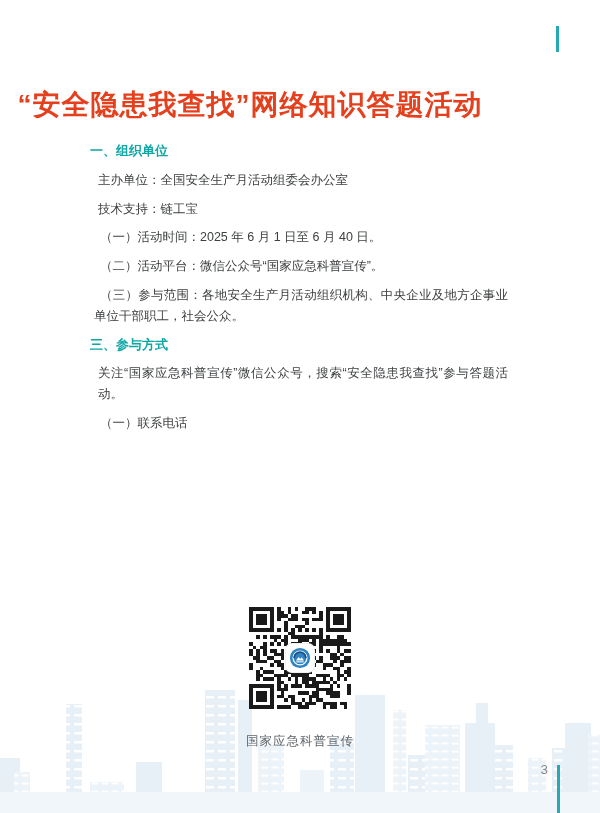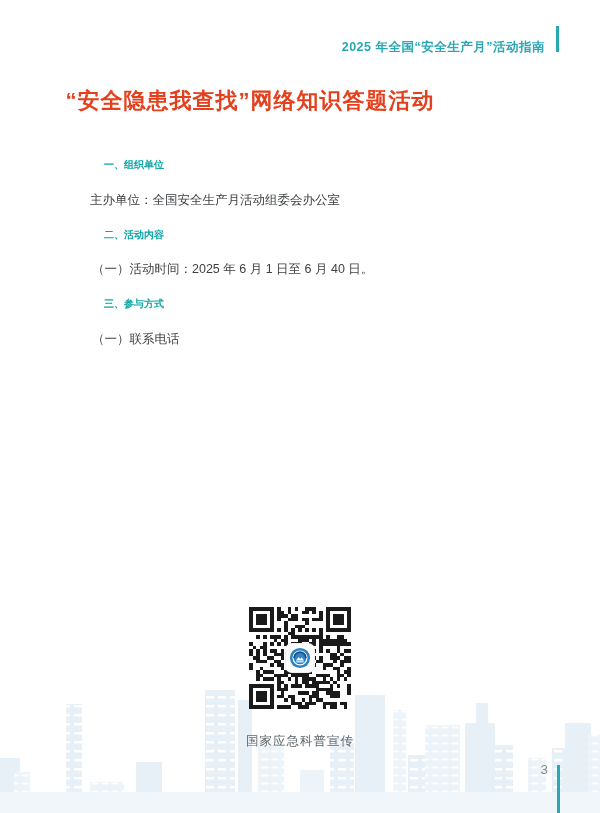--- a/index.html
+++ b/index.html
@@ -13,33 +13,33 @@
   .ground{fill:#f0f6fa;}
 
   .header-text{
     position:absolute;top:39px;right:55px;
     font-size:12.5px;font-weight:700;color:var(--teal,#28A7B4);letter-spacing:.5px;
   }
   .header-bar{position:absolute;top:26px;left:556px;width:3px;height:26px;background:var(--teal,#28A7B4);}
 
   .doc-title{
     position:absolute;top:86px;left:0;width:500px;margin:0;text-align:center;
-    font-size:22px;font-weight:700;color:var(--title-red,#E5401D);letter-spacing:1px;
+    font-size:28px;font-weight:700;color:var(--title-red,#E5401D);letter-spacing:1px;
   }
 
   .content{
     position:absolute;top:141px;left:86px;width:430px;
     font-size:12.5px;line-height:20.8px;color:var(--body-text,#3F4042);
     text-align:justify;
   }
   .content h2{
-    font-size:10px;font-weight:700;color:var(--section-teal,#0FA6A6);
-    margin:14px;line-height:20.8px;padding-left:4px;
+    font-size:13px;font-weight:700;color:var(--section-teal,#0FA6A6);
+    margin:0;line-height:20.8px;padding-left:4px;
   }
-  .content p{margin:0;}
+  .content p{margin:8px;}
   .content p.para{text-indent:6px;}
   .content p.line{padding-left:4px;}
 
   figure{margin:0;}
   .qr-wrap{position:absolute;top:607px;left:249px;width:102px;height:102px;}
   .qr-wrap svg{display:block;}
   .qr-logo{
     position:absolute;top:37px;left:37px;width:28px;height:28px;background:#ffffff;
     border-radius:6px;display:flex;align-items:center;justify-content:center;
     box-shadow:0 0 0 1px #f0f0f0;
@@ -85,33 +85,35 @@
     <rect class="b1" x="465" y="40" width="30" height="90"></rect>
     <rect class="b1" x="476" y="20" width="12" height="30"></rect>
     <rect x="495" y="62" width="18" height="68" fill="url(#w1)"></rect>
     <rect x="528" y="75" width="18" height="55" fill="url(#w2)"></rect>
     <rect x="552" y="65" width="22" height="65" fill="url(#w1)"></rect>
     <rect class="b1" x="565" y="40" width="26" height="90"></rect>
     <rect x="588" y="52" width="12" height="78" fill="url(#w2)"></rect>
     <rect class="ground" x="0" y="109" width="600" height="21"></rect>
   </svg>
 
-  <span class="header-text">2025 年全国“安全生产月”活动指南</span>
   <span class="header-bar"></span>
 
   <h1 class="doc-title">“安全隐患我查找”网络知识答题活动</h1>
 
   <div class="content">
     <h2>一、组织单位</h2>
     <p class="line">主办单位：全国安全生产月活动组委会办公室</p>
+    <p class="line">技术支持：链工宝</p>
 
-    <h2>二、活动内容</h2>
     <p class="para">（一）活动时间：2025 年 6 月 1 日至 6 月 40 日。</p>
+    <p class="para">（二）活动平台：微信公众号“国家应急科普宣传”。</p>
+    <p class="para">（三）参与范围：各地安全生产月活动组织机构、中央企业及地方企事业单位干部职工，社会公众。</p>
 
     <h2>三、参与方式</h2>
+    <p class="line">关注“国家应急科普宣传”微信公众号，搜索“安全隐患我查找”参与答题活动。</p>
 
     <p class="para">（一）联系电话</p>
   </div>
 
   <figure class="qr-block">
     <div class="qr-wrap">
       <svg width="102" height="102" viewBox="0 0 29 29" shape-rendering="crispEdges">
         <rect x="0" y="0" width="29" height="29" fill="#ffffff"></rect>
         <path class="mods" fill="#1A1A1A" d="M0 0h1v1h-1zM1 0h1v1h-1zM2 0h1v1h-1zM3 0h1v1h-1zM4 0h1v1h-1zM5 0h1v1h-1zM6 0h1v1h-1zM8 0h1v1h-1zM11 0h1v1h-1zM13 0h1v1h-1zM16 0h1v1h-1zM17 0h1v1h-1zM18 0h1v1h-1zM22 0h1v1h-1zM23 0h1v1h-1zM24 0h1v1h-1zM25 0h1v1h-1zM26 0h1v1h-1zM27 0h1v1h-1zM28 0h1v1h-1zM0 1h1v1h-1zM6 1h1v1h-1zM8 1h1v1h-1zM9 1h1v1h-1zM11 1h1v1h-1zM15 1h1v1h-1zM16 1h1v1h-1zM18 1h1v1h-1zM20 1h1v1h-1zM22 1h1v1h-1zM28 1h1v1h-1zM0 2h1v1h-1zM2 2h1v1h-1zM3 2h1v1h-1zM4 2h1v1h-1zM6 2h1v1h-1zM8 2h1v1h-1zM9 2h1v1h-1zM10 2h1v1h-1zM12 2h1v1h-1zM13 2h1v1h-1zM20 2h1v1h-1zM22 2h1v1h-1zM24 2h1v1h-1zM25 2h1v1h-1zM26 2h1v1h-1zM28 2h1v1h-1zM0 3h1v1h-1zM2 3h1v1h-1zM3 3h1v1h-1zM4 3h1v1h-1zM6 3h1v1h-1zM8 3h1v1h-1zM11 3h1v1h-1zM12 3h1v1h-1zM13 3h1v1h-1zM15 3h1v1h-1zM16 3h1v1h-1zM18 3h1v1h-1zM19 3h1v1h-1zM20 3h1v1h-1zM22 3h1v1h-1zM24 3h1v1h-1zM25 3h1v1h-1zM26 3h1v1h-1zM28 3h1v1h-1zM0 4h1v1h-1zM2 4h1v1h-1zM3 4h1v1h-1zM4 4h1v1h-1zM6 4h1v1h-1zM10 4h1v1h-1zM16 4h1v1h-1zM22 4h1v1h-1zM24 4h1v1h-1zM25 4h1v1h-1zM26 4h1v1h-1zM28 4h1v1h-1zM0 5h1v1h-1zM6 5h1v1h-1zM10 5h1v1h-1zM13 5h1v1h-1zM14 5h1v1h-1zM15 5h1v1h-1zM22 5h1v1h-1zM28 5h1v1h-1zM0 6h1v1h-1zM1 6h1v1h-1zM2 6h1v1h-1zM3 6h1v1h-1zM4 6h1v1h-1zM5 6h1v1h-1zM6 6h1v1h-1zM8 6h1v1h-1zM10 6h1v1h-1zM12 6h1v1h-1zM14 6h1v1h-1zM16 6h1v1h-1zM18 6h1v1h-1zM20 6h1v1h-1zM22 6h1v1h-1zM23 6h1v1h-1zM24 6h1v1h-1zM25 6h1v1h-1zM26 6h1v1h-1zM27 6h1v1h-1zM28 6h1v1h-1zM11 7h1v1h-1zM12 7h1v1h-1zM20 7h1v1h-1zM2 8h1v1h-1zM4 8h1v1h-1zM6 8h1v1h-1zM7 8h1v1h-1zM8 8h1v1h-1zM10 8h1v1h-1zM12 8h1v1h-1zM13 8h1v1h-1zM14 8h1v1h-1zM15 8h1v1h-1zM16 8h1v1h-1zM17 8h1v1h-1zM18 8h1v1h-1zM19 8h1v1h-1zM20 8h1v1h-1zM22 8h1v1h-1zM25 8h1v1h-1zM26 8h1v1h-1zM7 9h1v1h-1zM9 9h1v1h-1zM10 9h1v1h-1zM14 9h1v1h-1zM15 9h1v1h-1zM16 9h1v1h-1zM18 9h1v1h-1zM20 9h1v1h-1zM21 9h1v1h-1zM22 9h1v1h-1zM23 9h1v1h-1zM24 9h1v1h-1zM25 9h1v1h-1zM26 9h1v1h-1zM27 9h1v1h-1zM0 10h1v1h-1zM4 10h1v1h-1zM6 10h1v1h-1zM8 10h1v1h-1zM10 10h1v1h-1zM12 10h1v1h-1zM13 10h1v1h-1zM14 10h1v1h-1zM17 10h1v1h-1zM18 10h1v1h-1zM20 10h1v1h-1zM21 10h1v1h-1zM22 10h1v1h-1zM23 10h1v1h-1zM24 10h1v1h-1zM25 10h1v1h-1zM26 10h1v1h-1zM27 10h1v1h-1zM28 10h1v1h-1zM1 11h1v1h-1zM3 11h1v1h-1zM4 11h1v1h-1zM12 11h1v1h-1zM15 11h1v1h-1zM16 11h1v1h-1zM20 11h1v1h-1zM25 11h1v1h-1zM0 12h1v1h-1zM2 12h1v1h-1zM4 12h1v1h-1zM6 12h1v1h-1zM7 12h1v1h-1zM9 12h1v1h-1zM11 12h1v1h-1zM13 12h1v1h-1zM14 12h1v1h-1zM16 12h1v1h-1zM18 12h1v1h-1zM20 12h1v1h-1zM22 12h1v1h-1zM25 12h1v1h-1zM27 12h1v1h-1zM28 12h1v1h-1zM0 13h1v1h-1zM2 13h1v1h-1zM4 13h1v1h-1zM7 13h1v1h-1zM8 13h1v1h-1zM9 13h1v1h-1zM13 13h1v1h-1zM16 13h1v1h-1zM23 13h1v1h-1zM24 13h1v1h-1zM26 13h1v1h-1zM1 14h1v1h-1zM2 14h1v1h-1zM5 14h1v1h-1zM6 14h1v1h-1zM9 14h1v1h-1zM11 14h1v1h-1zM12 14h1v1h-1zM16 14h1v1h-1zM18 14h1v1h-1zM20 14h1v1h-1zM23 14h1v1h-1zM24 14h1v1h-1zM25 14h1v1h-1zM27 14h1v1h-1zM28 14h1v1h-1zM2 15h1v1h-1zM3 15h1v1h-1zM4 15h1v1h-1zM7 15h1v1h-1zM8 15h1v1h-1zM12 15h1v1h-1zM13 15h1v1h-1zM15 15h1v1h-1zM19 15h1v1h-1zM20 15h1v1h-1zM24 15h1v1h-1zM26 15h1v1h-1zM27 15h1v1h-1zM28 15h1v1h-1zM0 16h1v1h-1zM6 16h1v1h-1zM8 16h1v1h-1zM9 16h1v1h-1zM11 16h1v1h-1zM12 16h1v1h-1zM14 16h1v1h-1zM18 16h1v1h-1zM21 16h1v1h-1zM22 16h1v1h-1zM23 16h1v1h-1zM26 16h1v1h-1zM0 17h1v1h-1zM3 17h1v1h-1zM9 17h1v1h-1zM12 17h1v1h-1zM13 17h1v1h-1zM14 17h1v1h-1zM16 17h1v1h-1zM21 17h1v1h-1zM24 17h1v1h-1zM25 17h1v1h-1zM28 17h1v1h-1zM2 18h1v1h-1zM4 18h1v1h-1zM5 18h1v1h-1zM6 18h1v1h-1zM10 18h1v1h-1zM11 18h1v1h-1zM12 18h1v1h-1zM13 18h1v1h-1zM14 18h1v1h-1zM15 18h1v1h-1zM16 18h1v1h-1zM17 18h1v1h-1zM25 18h1v1h-1zM27 18h1v1h-1zM28 18h1v1h-1zM2 19h1v1h-1zM3 19h1v1h-1zM7 19h1v1h-1zM8 19h1v1h-1zM9 19h1v1h-1zM10 19h1v1h-1zM12 19h1v1h-1zM13 19h1v1h-1zM14 19h1v1h-1zM15 19h1v1h-1zM16 19h1v1h-1zM19 19h1v1h-1zM20 19h1v1h-1zM21 19h1v1h-1zM22 19h1v1h-1zM25 19h1v1h-1zM26 19h1v1h-1zM28 19h1v1h-1zM2 20h1v1h-1zM4 20h1v1h-1zM5 20h1v1h-1zM6 20h1v1h-1zM8 20h1v1h-1zM11 20h1v1h-1zM13 20h1v1h-1zM15 20h1v1h-1zM16 20h1v1h-1zM17 20h1v1h-1zM18 20h1v1h-1zM21 20h1v1h-1zM23 20h1v1h-1zM25 20h1v1h-1zM27 20h1v1h-1zM8 21h1v1h-1zM9 21h1v1h-1zM13 21h1v1h-1zM15 21h1v1h-1zM16 21h1v1h-1zM18 21h1v1h-1zM19 21h1v1h-1zM20 21h1v1h-1zM21 21h1v1h-1zM22 21h1v1h-1zM24 21h1v1h-1zM0 22h1v1h-1zM1 22h1v1h-1zM2 22h1v1h-1zM3 22h1v1h-1zM4 22h1v1h-1zM5 22h1v1h-1zM6 22h1v1h-1zM8 22h1v1h-1zM10 22h1v1h-1zM12 22h1v1h-1zM13 22h1v1h-1zM14 22h1v1h-1zM16 22h1v1h-1zM17 22h1v1h-1zM18 22h1v1h-1zM19 22h1v1h-1zM23 22h1v1h-1zM25 22h1v1h-1zM28 22h1v1h-1zM0 23h1v1h-1zM6 23h1v1h-1zM8 23h1v1h-1zM9 23h1v1h-1zM10 23h1v1h-1zM19 23h1v1h-1zM20 23h1v1h-1zM21 23h1v1h-1zM22 23h1v1h-1zM23 23h1v1h-1zM28 23h1v1h-1zM0 24h1v1h-1zM2 24h1v1h-1zM3 24h1v1h-1zM4 24h1v1h-1zM6 24h1v1h-1zM9 24h1v1h-1zM14 24h1v1h-1zM15 24h1v1h-1zM16 24h1v1h-1zM18 24h1v1h-1zM19 24h1v1h-1zM22 24h1v1h-1zM23 24h1v1h-1zM24 24h1v1h-1zM25 24h1v1h-1zM28 24h1v1h-1zM0 25h1v1h-1zM2 25h1v1h-1zM3 25h1v1h-1zM4 25h1v1h-1zM6 25h1v1h-1zM8 25h1v1h-1zM9 25h1v1h-1zM11 25h1v1h-1zM12 25h1v1h-1zM17 25h1v1h-1zM18 25h1v1h-1zM19 25h1v1h-1zM23 25h1v1h-1zM24 25h1v1h-1zM25 25h1v1h-1zM0 26h1v1h-1zM2 26h1v1h-1zM3 26h1v1h-1zM4 26h1v1h-1zM6 26h1v1h-1zM10 26h1v1h-1zM12 26h1v1h-1zM15 26h1v1h-1zM17 26h1v1h-1zM19 26h1v1h-1zM20 26h1v1h-1zM0 27h1v1h-1zM6 27h1v1h-1zM12 27h1v1h-1zM13 27h1v1h-1zM14 27h1v1h-1zM16 27h1v1h-1zM17 27h1v1h-1zM18 27h1v1h-1zM21 27h1v1h-1zM22 27h1v1h-1zM23 27h1v1h-1zM24 27h1v1h-1zM26 27h1v1h-1zM27 27h1v1h-1zM0 28h1v1h-1zM1 28h1v1h-1zM2 28h1v1h-1zM3 28h1v1h-1zM4 28h1v1h-1zM5 28h1v1h-1zM6 28h1v1h-1zM8 28h1v1h-1zM9 28h1v1h-1zM10 28h1v1h-1zM11 28h1v1h-1zM14 28h1v1h-1zM15 28h1v1h-1zM16 28h1v1h-1zM21 28h1v1h-1zM23 28h1v1h-1zM24 28h1v1h-1zM27 28h1v1h-1z"></path>
       </svg>

